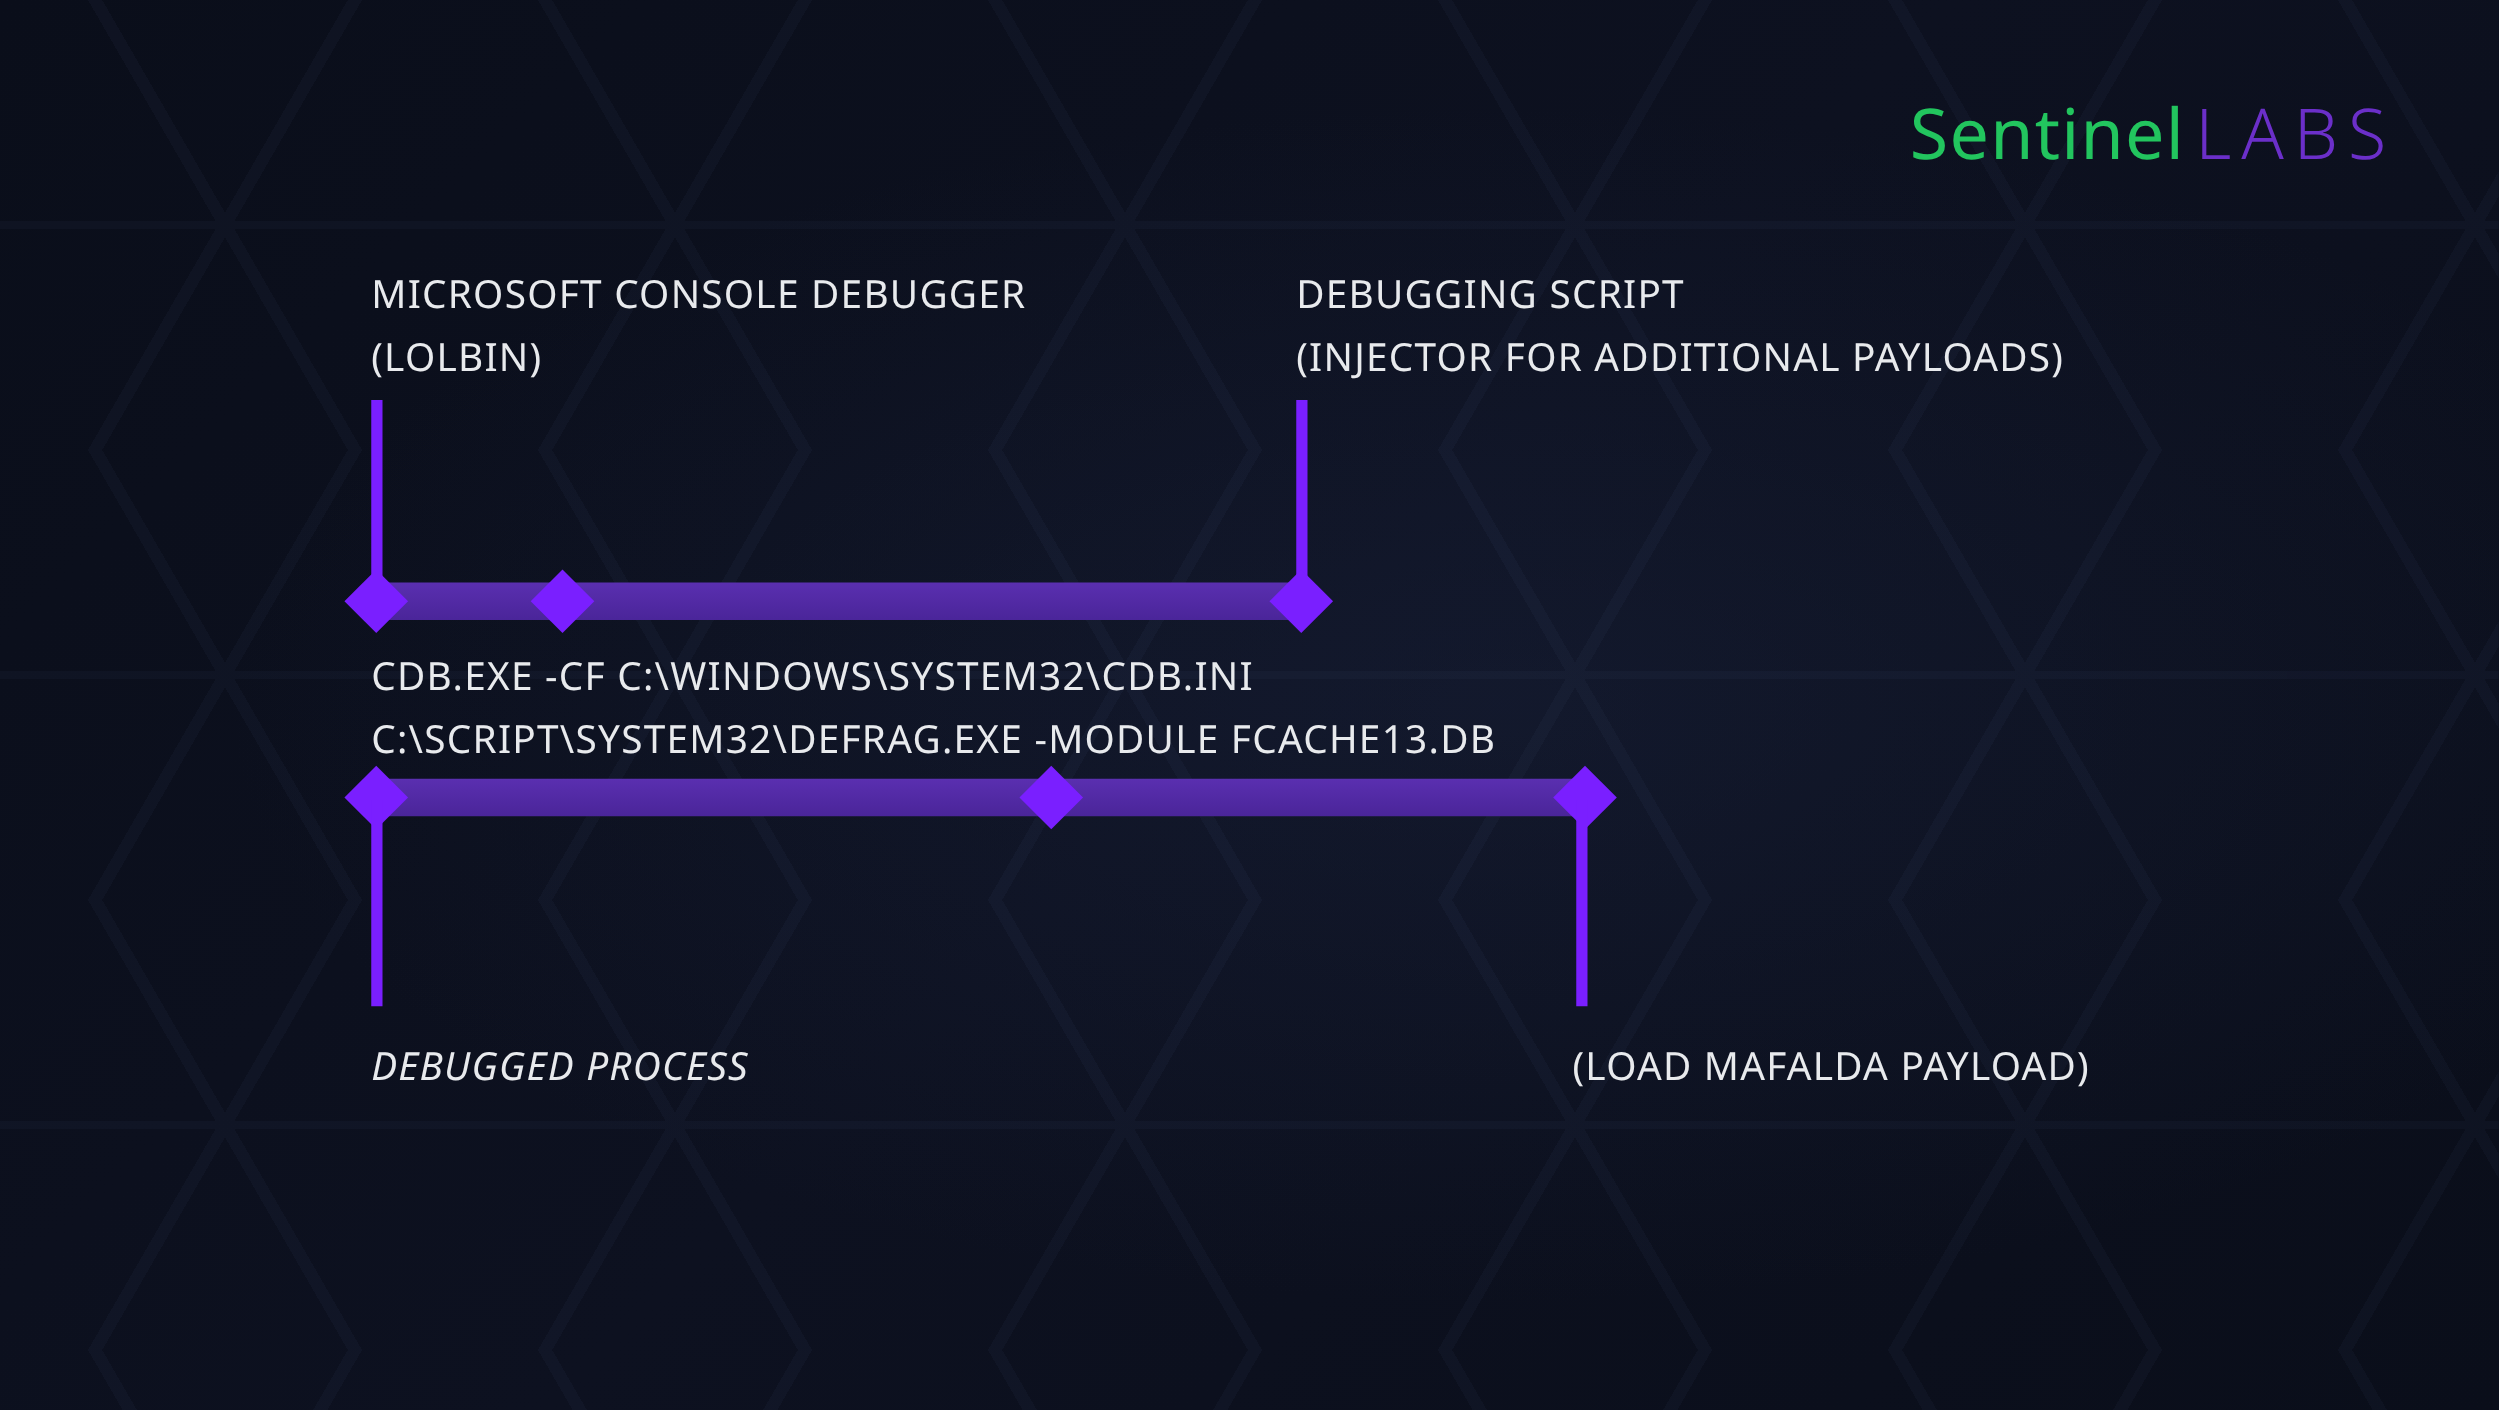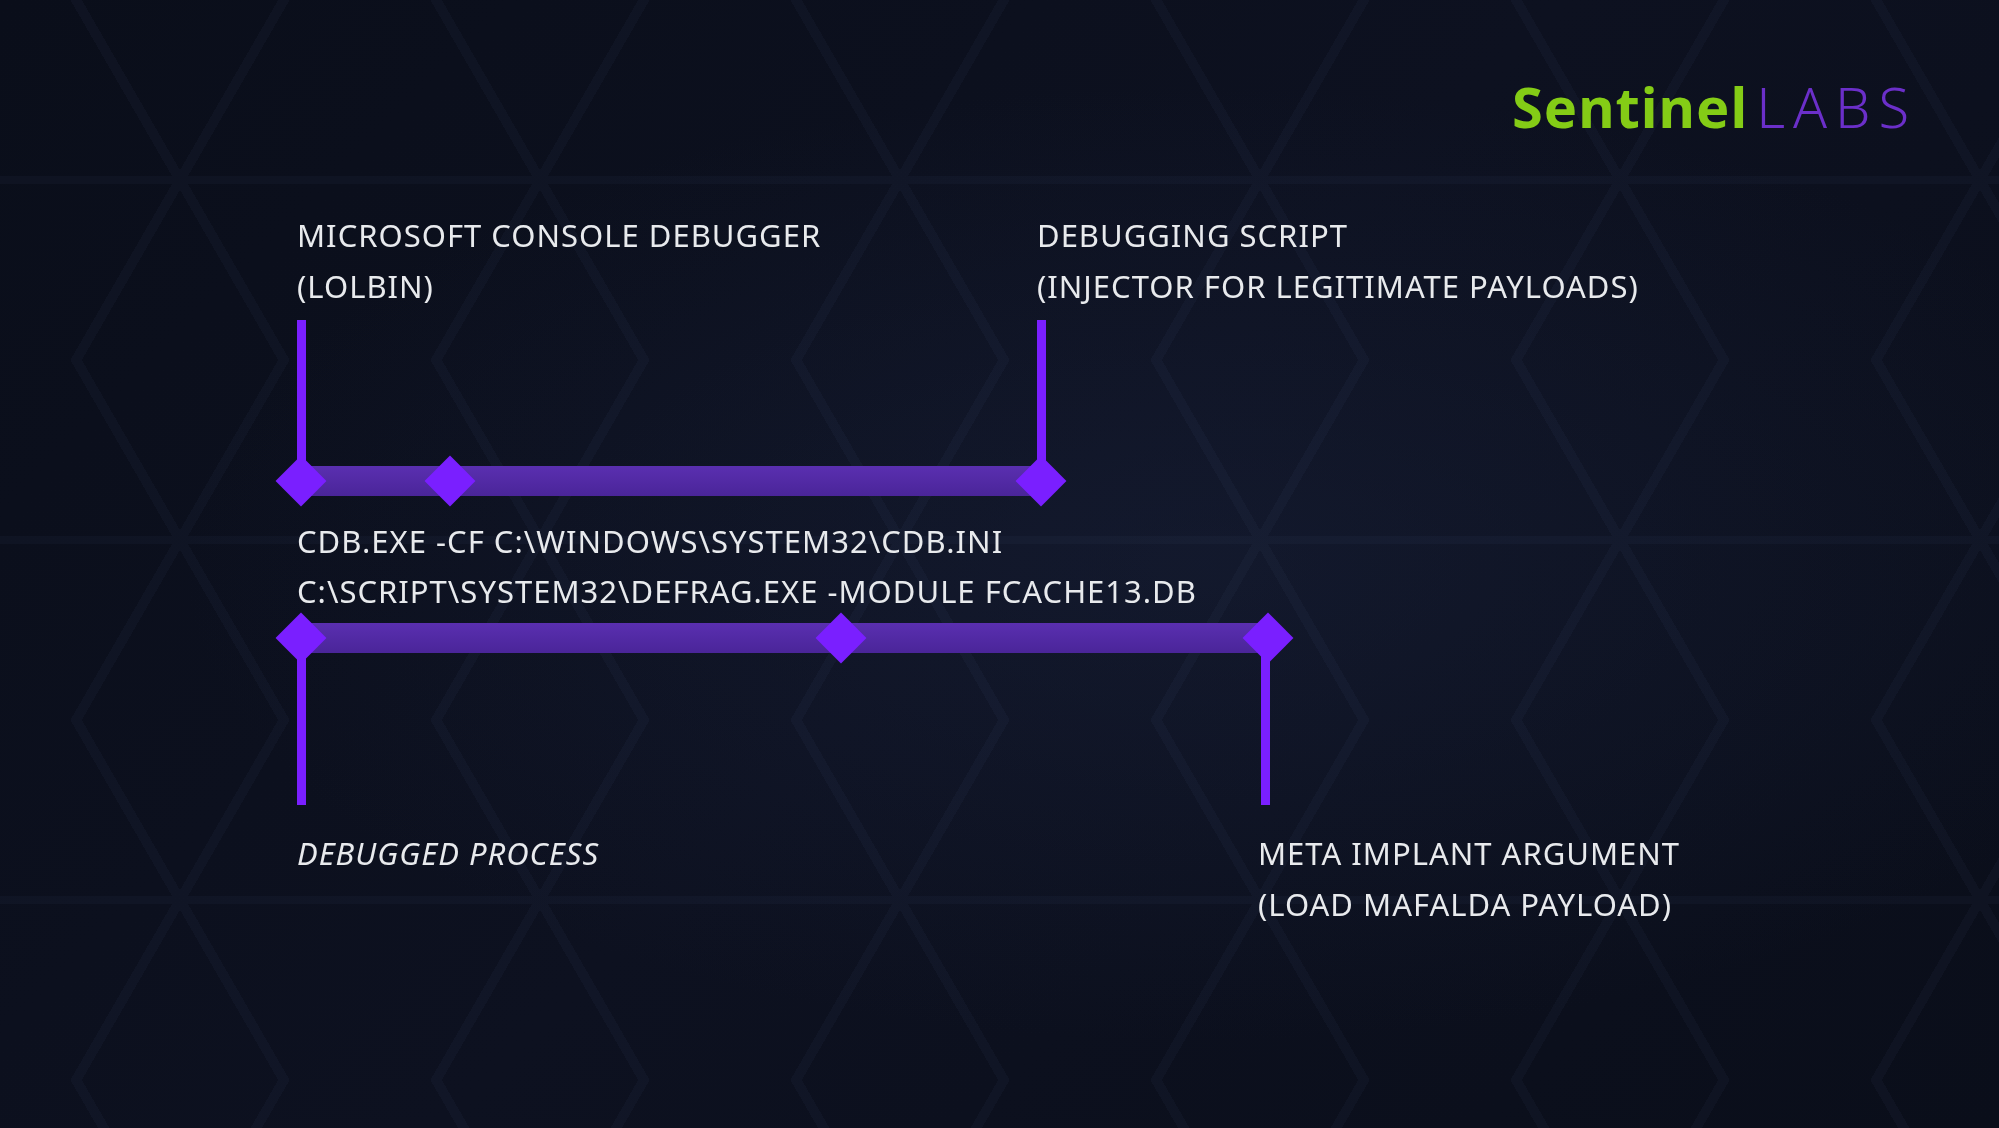--- a/index.html
+++ b/index.html
@@ -32,21 +32,21 @@
 
 .logo {
   position: absolute;
   top: 68px;
   right: 82px;
   font-size: 56px;
   font-weight: 500;
   letter-spacing: 1px;
   white-space: nowrap;
 }
-.logo .s1 { color: #84cc16; font-weight: 700; margin-top: 23px; }
+.logo .s1 { color: #22c55e; font-weight: 400; margin-top: 23px; }
 .logo .s2 { color: #6b2fc9; font-weight: 300; letter-spacing: 8px; margin-left: 8px; margin-top: 32px; }
 
 
 .lbl {
   position: absolute;
   font-size: 31px;
   letter-spacing: 1px;
   color: #e8eaed;
   line-height: 1.65;
   white-space: nowrap;
@@ -89,29 +89,28 @@
   <span class="s1">Sentinel</span><span class="s2">LABS</span>
 </div>
 
 <div class="lbl" style="left:297px; top:210px;">
   <div>MICROSOFT CONSOLE DEBUGGER</div>
   <div>(LOLBIN)</div>
 </div>
 
 <div class="lbl" style="left:1037px; top:210px;">
   <div>DEBUGGING SCRIPT</div>
-  <div>(INJECTOR FOR LEGITIMATE PAYLOADS)</div>
+  <div>(INJECTOR FOR ADDITIONAL PAYLOADS)</div>
 </div>
 
 <div class="lbl" style="left:297px; top:828px;font-style:italic;">
   <div>DEBUGGED PROCESS</div>
 </div>
 
 <div class="lbl" style="left:1258px; top:828px;">
-  <div>META IMPLANT ARGUMENT</div>
   <div>(LOAD MAFALDA PAYLOAD)</div>
 </div>
 
 <div class="cmd" style="left:297px; top:520px;">CDB.EXE -CF C:\WINDOWS\SYSTEM32\CDB.INI</div>
 <div class="cmd" style="left:297px; top:570px;">C:\SCRIPT\SYSTEM32\DEFRAG.EXE -MODULE FCACHE13.DB</div>
 
 <div class="vline" style="left:297px; top:320px; height:160px;"></div>
 <div class="vline" style="left:1037px; top:320px; height:160px;"></div>
 
 <div class="hbar" style="left:297px; top:466px; width:749px;"></div>

